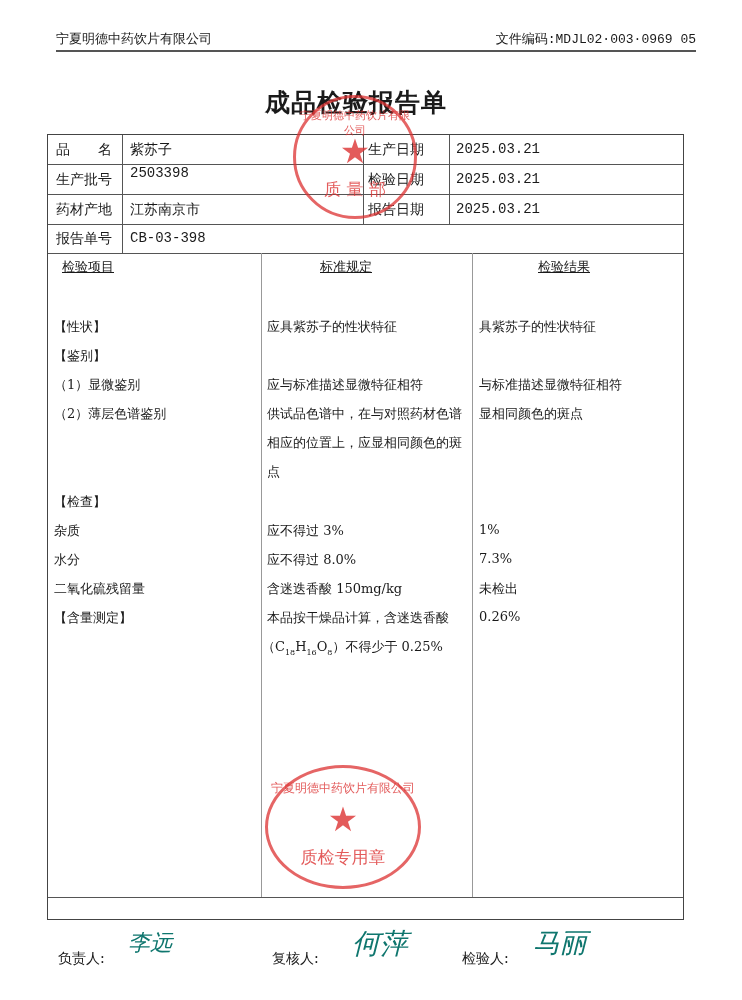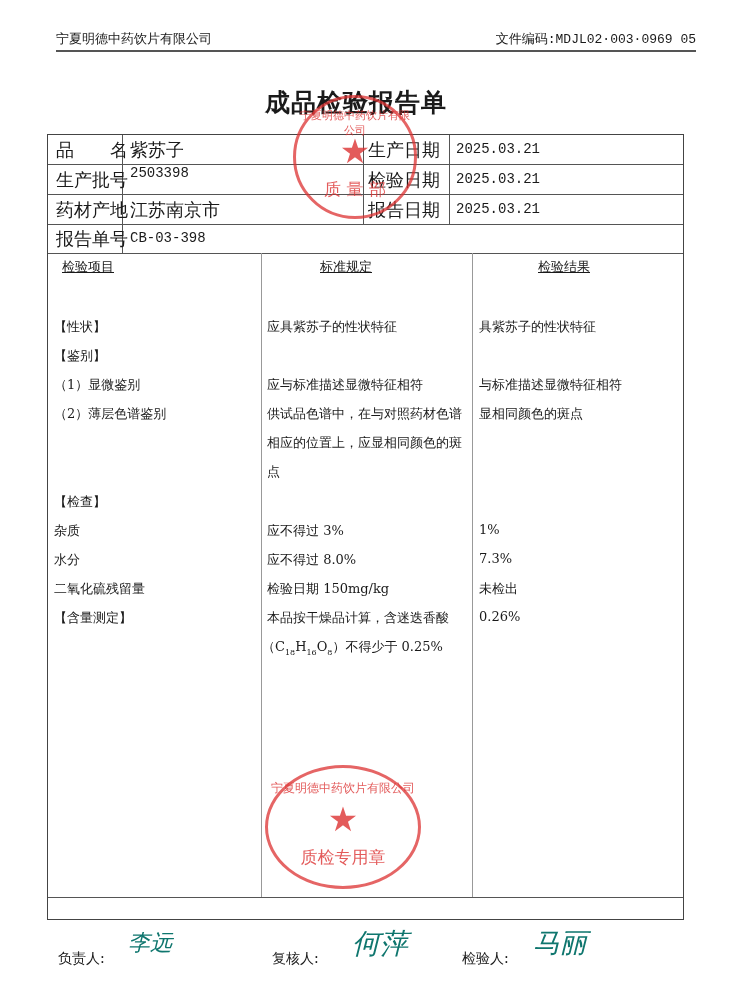--- a/index.html
+++ b/index.html
@@ -9,21 +9,21 @@
          border-bottom: 2px solid #555; font-size: 13px; }
   .hdr .l { position: absolute; left: 0; top: 0; }
   .hdr .r { position: absolute; right: 0; top: 0; font-family: "Liberation Mono", "DejaVu Sans Mono", monospace; font-size: 13px; }
   .title { position: absolute; top: 86px; left: 0; width: 712px; text-align: center;
            font-size: 25px; font-weight: bold; letter-spacing: 1px; font-family: "DejaVu Sans", sans-serif; }
   .tbl { position: absolute; left: 47px; top: 134px; width: 637px; height: 786px;
          border: 1.5px solid #444; box-sizing: border-box; }
   .hl { position: absolute; left: 0; right: 0; height: 0; border-top: 1.3px solid #555; }
   .vl { position: absolute; width: 0; border-left: 1.3px solid #555; }
   .vlg { position: absolute; width: 0; border-left: 1.5px solid #999; }
-  .cell { position: absolute; font-size: 18px; line-height: 29px; white-space: nowrap; }
+  .cell { position: absolute; font-size: 14px; line-height: 29px; white-space: nowrap; }
   .mono { font-family: "Liberation Mono", "DejaVu Sans Mono", monospace; font-size: 14px; }
   .colh { position: absolute; font-size: 13px; text-decoration: underline; top: 123px; }
   .line { position: absolute; font-size: 13px; white-space: nowrap; }
   .conc { position: absolute; left: 16px; top: 767px; font-size: 13px; }
   .conc b { font-weight: bold; }
   .sig { position: absolute; top: 950px; font-size: 14px; }
   .scribble { position: absolute; font-family: "DejaVu Sans", sans-serif; font-size: 26px; font-style: italic; color: #0f766e; }
   .stamp { position: absolute; border: 3px solid rgba(220,50,50,0.75); border-radius: 50%; color: rgba(220,50,50,0.8);
            text-align: center; pointer-events: none; }
   .stamp .star { display: block; font-size: 34px; line-height: 34px; }
@@ -96,21 +96,21 @@
 
   <div class="line" style="left:6px; top:387px">杂质</div>
   <div class="line" style="left:219px; top:387px">应不得过 3%</div>
   <div class="line" style="left:431px; top:387px">1%</div>
 
   <div class="line" style="left:6px; top:416px">水分</div>
   <div class="line" style="left:219px; top:416px">应不得过 8.0%</div>
   <div class="line" style="left:431px; top:416px">7.3%</div>
 
   <div class="line" style="left:6px; top:445px">二氧化硫残留量</div>
-  <div class="line" style="left:219px; top:445px">检验日期 150mg/kg</div>
+  <div class="line" style="left:219px; top:445px">含迷迭香酸 150mg/kg</div>
   <div class="line" style="left:431px; top:445px">未检出</div>
 
   <div class="line" style="left:6px; top:474px">【含量测定】</div>
   <div class="line" style="left:219px; top:474px">本品按干燥品计算，含迷迭香酸</div>
   <div class="line" style="left:214px; top:503px"><span>（C</span><sub>18</sub><span>H</span><sub>16</sub><span>O</span><sub>8</sub><span>）不得少于 0.25%</span></div>
   <div class="line" style="left:431px; top:474px">0.26%</div>
 
 </div>
 
 <div class="stamp" style="left:293px; top:95px; width:118px; height:118px;">

